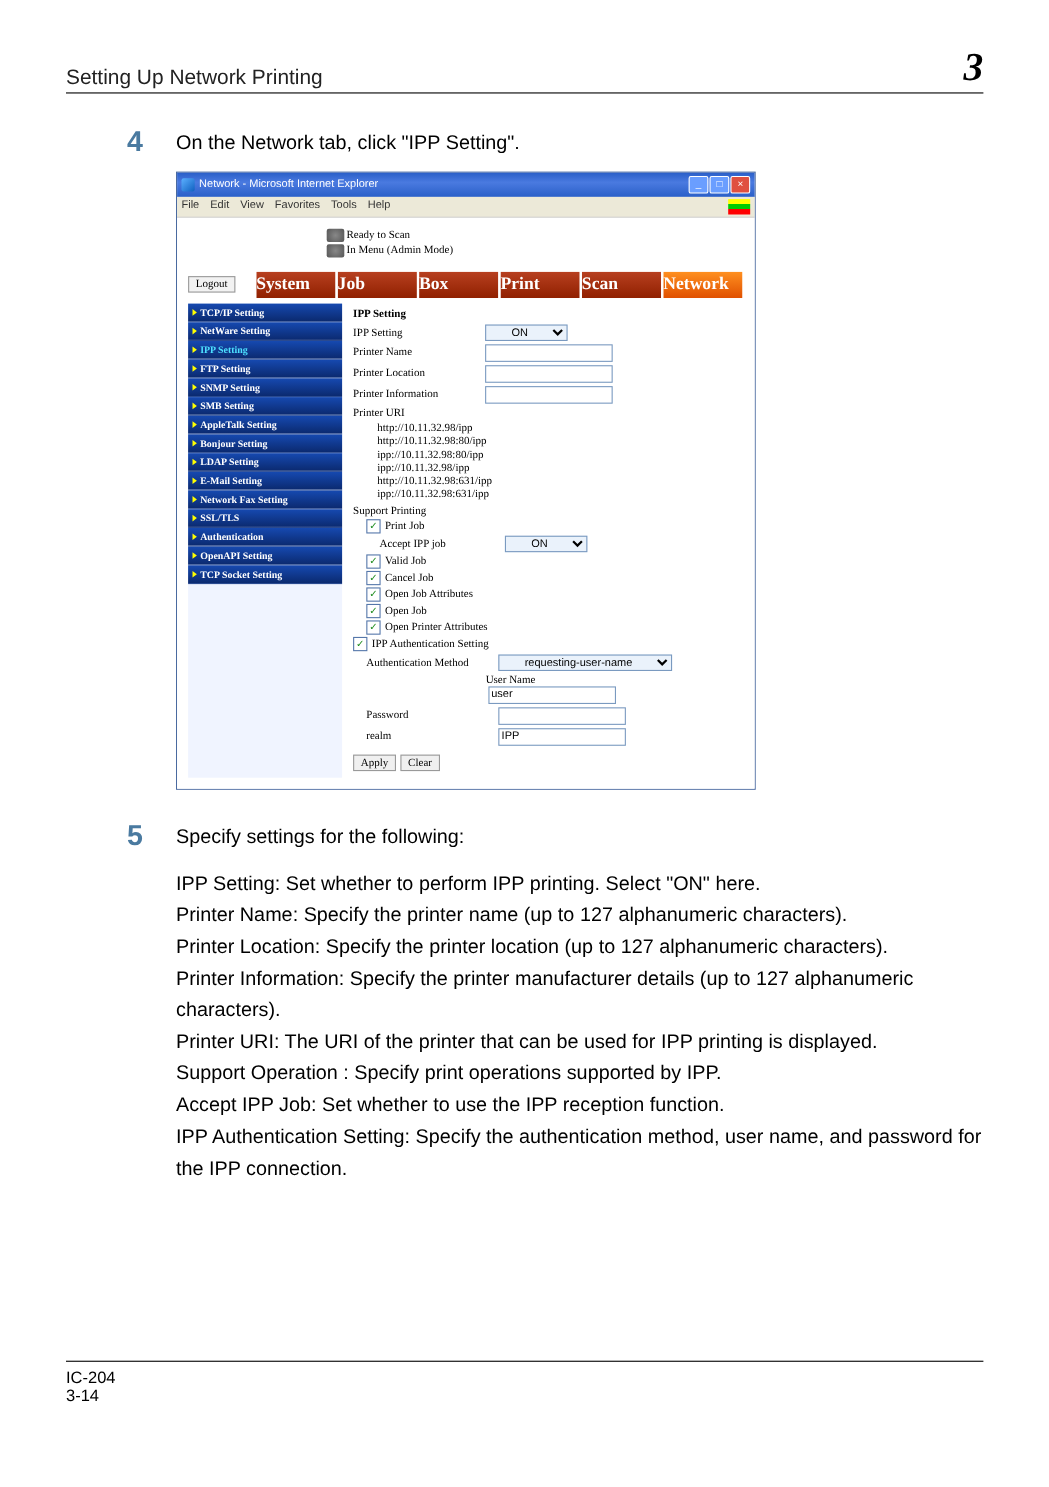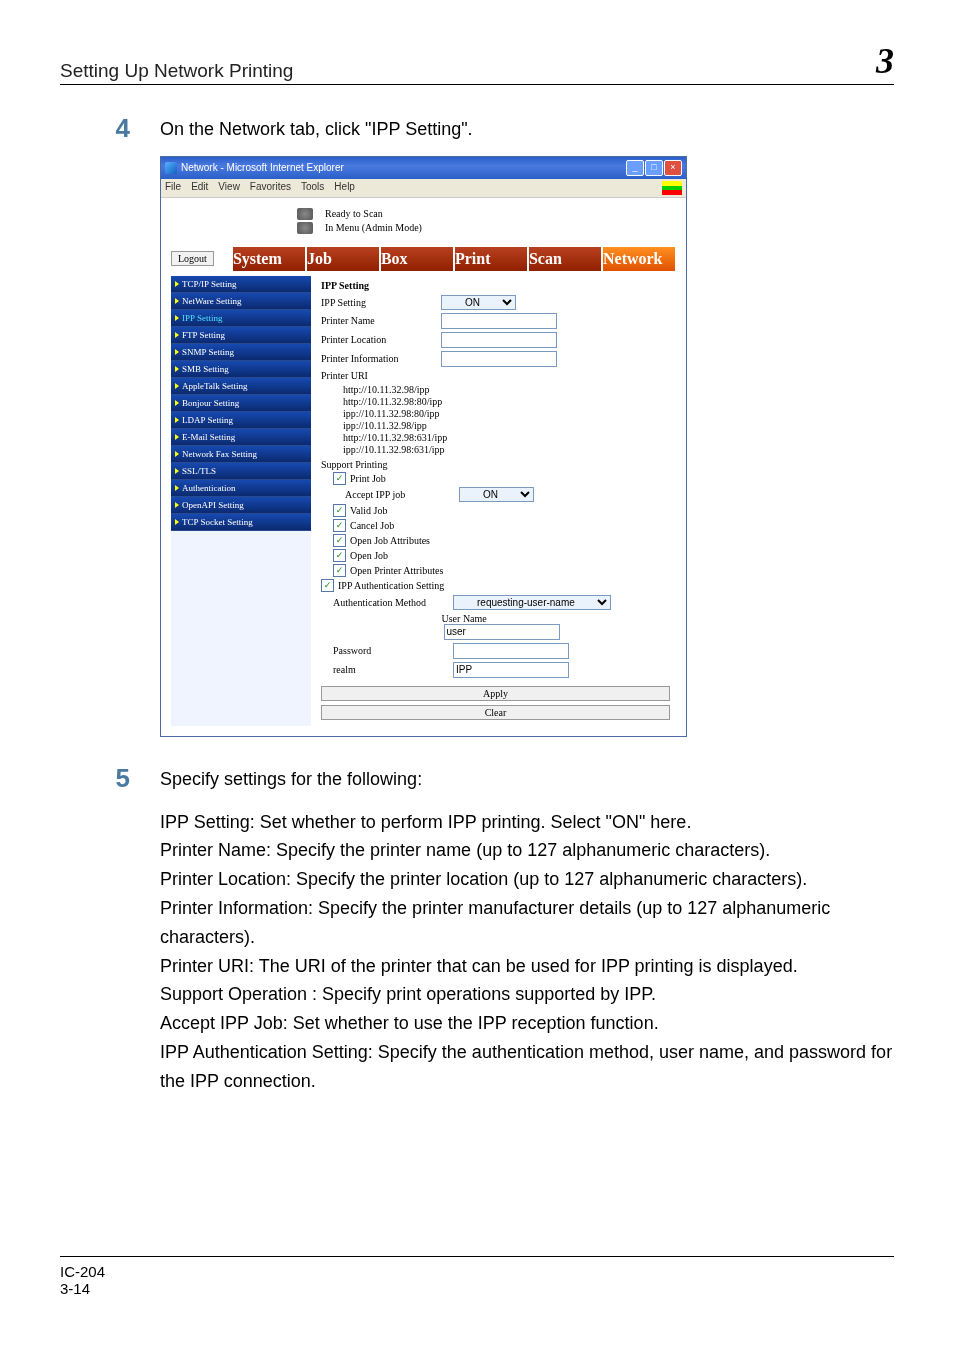--- a/index.html
+++ b/index.html
@@ -77,42 +77,42 @@
   }
   .ie-titlebar .title-text{flex:1;font-size:10px;}
   .ie-winbtns{display:flex;gap:1px;}
   .ie-winbtn{width:16px;height:14px;background:#6a9eff;border:1px solid #fff;border-radius:2px;display:flex;align-items:center;justify-content:center;color:#fff;font-size:9px;line-height:1;}
   .ie-winbtn.close{background:#e05040;}
   .ie-menubar{background:#ece9d8;color:#333;padding:2px 4px;font-size:10px;display:flex;gap:10px;border-bottom:1px solid #ccc;}
   .ie-menubar span{cursor:default;}
   .ie-flag{margin-left:auto;width:20px;height:14px;background:linear-gradient(#ff0 33%,#0c0 33% 66%,#f00 66%);}
   .content-area{background:#fff;padding:6px 6px 6px 6px;font-family:"Times New Roman",serif;}
   .status-area{padding:4px 10px 6px 130px;}
-  .status-line{display:flex;align-items:center;gap:12px;margin-bottom:2px;}
+  .status-line{display:flex;align-items:center;gap:2px;margin-bottom:2px;}
   .status-ico{width:16px;height:12px;display:inline-block;background:radial-gradient(circle,#888,#555);border-radius:2px;}
   .tabs-row{display:flex;align-items:center;gap:0;margin:4px 4px 0 4px;}
   .logout-btn{border:1px solid #999;background:#f2f2f2;padding:1px 6px;font-family:Tahoma;font-size:10px;margin-right:18px;}
   .maintab{flex:1;border:1px solid #fff;text-align:left;color:#fff;font-size:16px;font-family:Tahoma;font-weight:bold;padding:3px 0;background:linear-gradient(to bottom,#b84020,#902000);}
   .maintab.sel{background:linear-gradient(to bottom,#ff9020,#e05000);}
   .body-row{display:flex;margin:4px 4px 4px 4px;gap:4px;}
   .sidebar{width:140px;background:#f0f4ff;}
-  .side-item{background:linear-gradient(to bottom,#1649b0,#0b2a70);color:#fff;font-size:9px;font-weight:normal;padding:3px 4px;border-bottom:1px solid #2a4a90;display:flex;align-items:center;gap:3px;}
+  .side-item{background:linear-gradient(to bottom,#1649b0,#0b2a70);color:#fff;font-size:9px;font-weight:bold;padding:3px 4px;border-bottom:1px solid #2a4a90;display:flex;align-items:center;gap:3px;}
   .side-item.active{color:#4de0ff;}
   .tri{width:0;height:0;border-top:3px solid transparent;border-bottom:3px solid transparent;border-left:4px solid #ff0;display:inline-block;}
   .main-panel{flex:1;font-size:10px;padding:4px 6px 6px 6px;}
   .panel-title{font-weight:bold;margin-bottom:4px;}
   .form-row{display:flex;align-items:center;margin:3px 0;}
   .form-row .lbl{width:120px;}
   .txt-input{width:110px;height:14px;border:1px solid #7a9ac0;font-size:10px;padding:0 2px;}
   .select{border:1px solid #7a9ac0;background:#eaf2fb;font-size:10px;padding:0 19px;height:15px;}
   .uri-list{margin:2px 0 4px 22px;}
   .uri-list div{margin:1px 0;}
   .chk-row{display:flex;align-items:center;gap:4px;margin:2px 0 2px 12px;}
   .chk{width:11px;height:11px;border:1px solid #5577aa;background:#fff;display:inline-flex;align-items:center;justify-content:center;color:#1a8a1a;font-size:9px;line-height:1;}
-  .btn-row{display:flex;justify-content:flex-start;gap:4px;margin-top:8px;flex-direction:column;}
+  .btn-row{display:flex;justify-content:flex-start;gap:4px;margin-top:8px;}
   .small-btn{border:1px solid #999;background:#f0f0f0;font-family:Tahoma;font-size:10px;padding:1px 6px;}
   
   .footer-row{display:flex;justify-content:space-between;border-top:1px solid #000;margin-top:160px;padding-top:6px;font-size:15px;flex-direction:column;}
 </style>
 </head>
 <body>
 
 <div class="page">
   <div class="header-row">
     <div class="header-title">Setting Up Network Printing</div>

